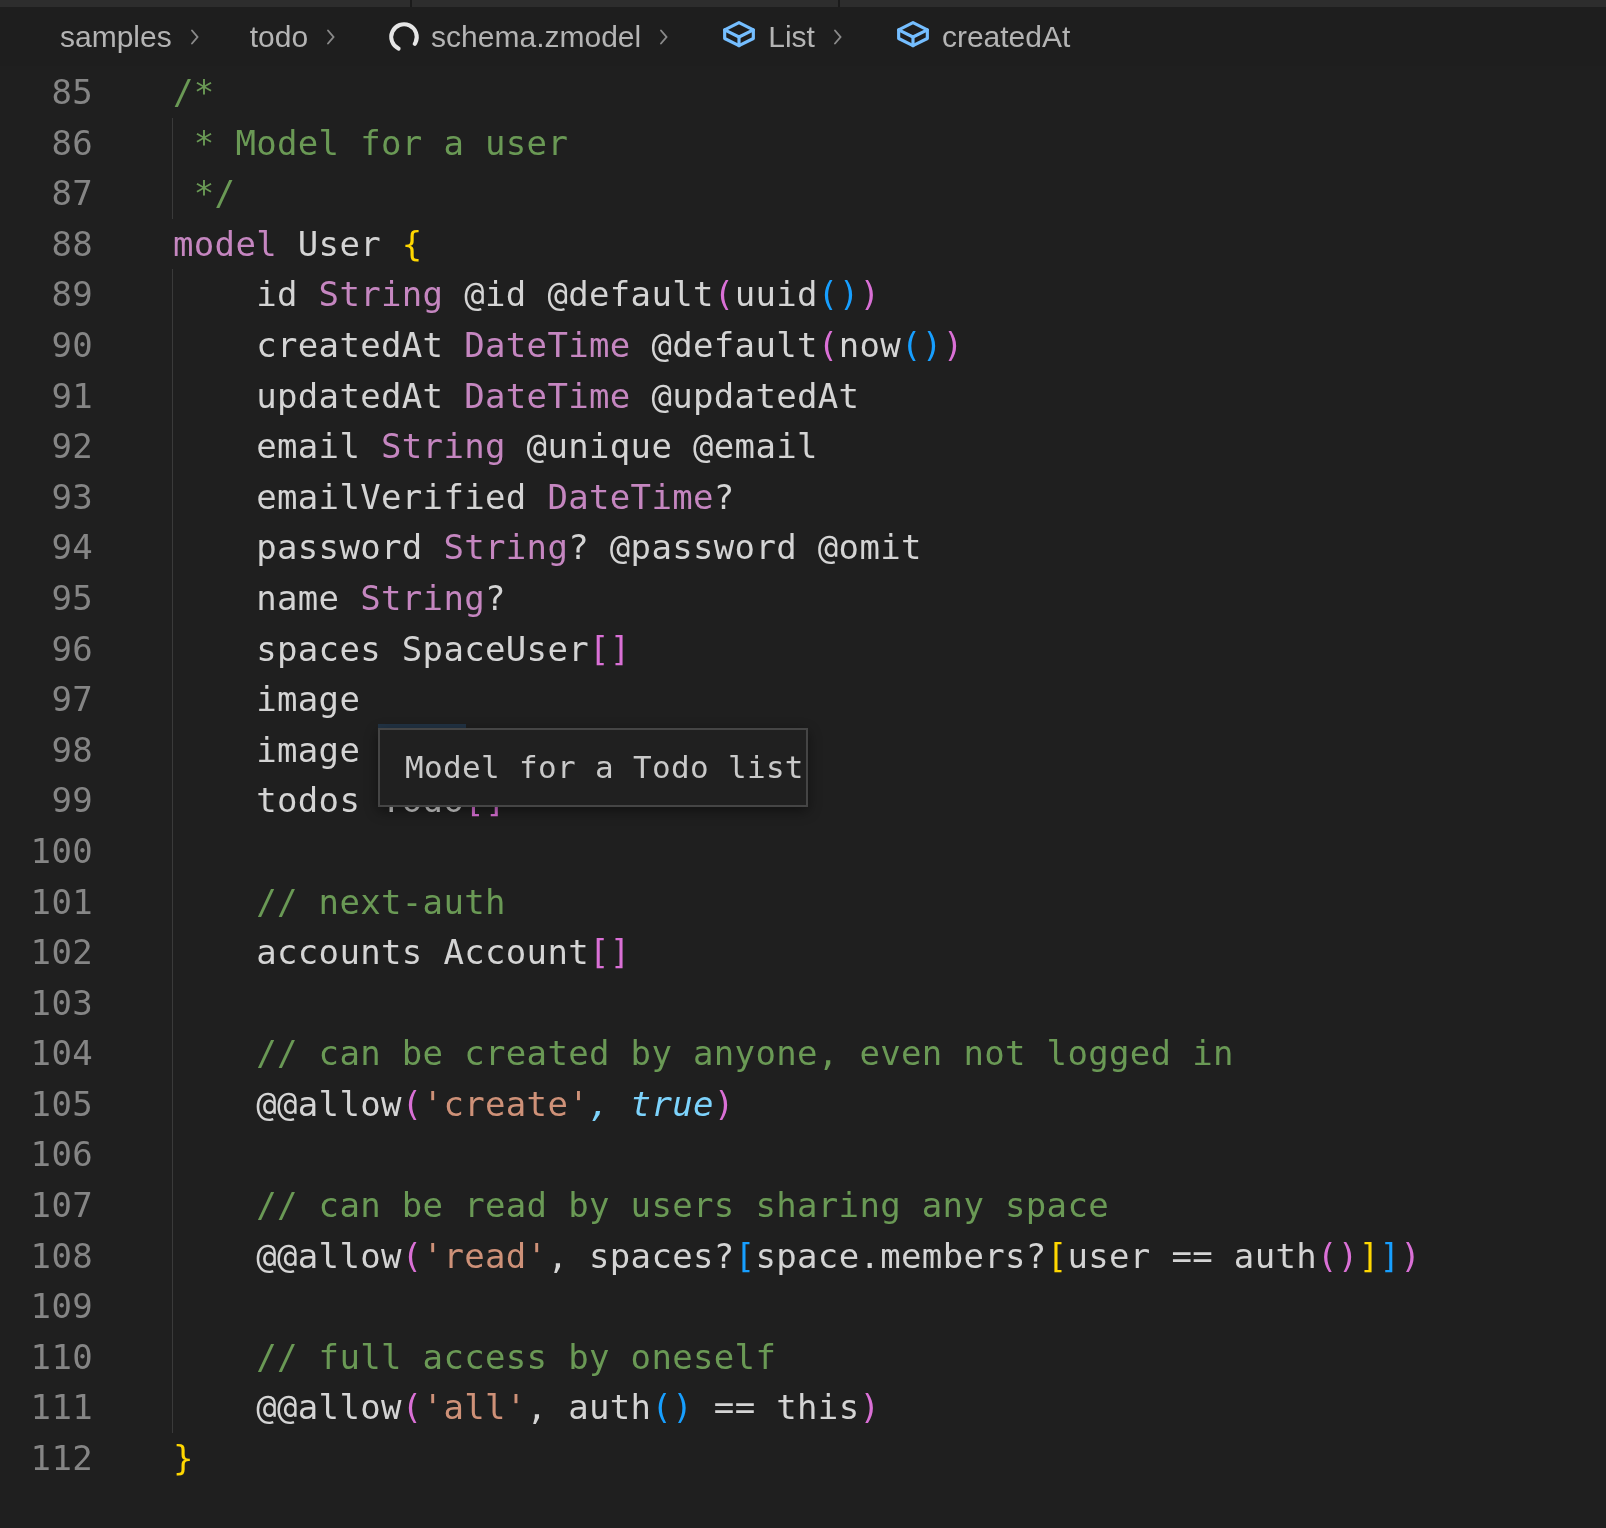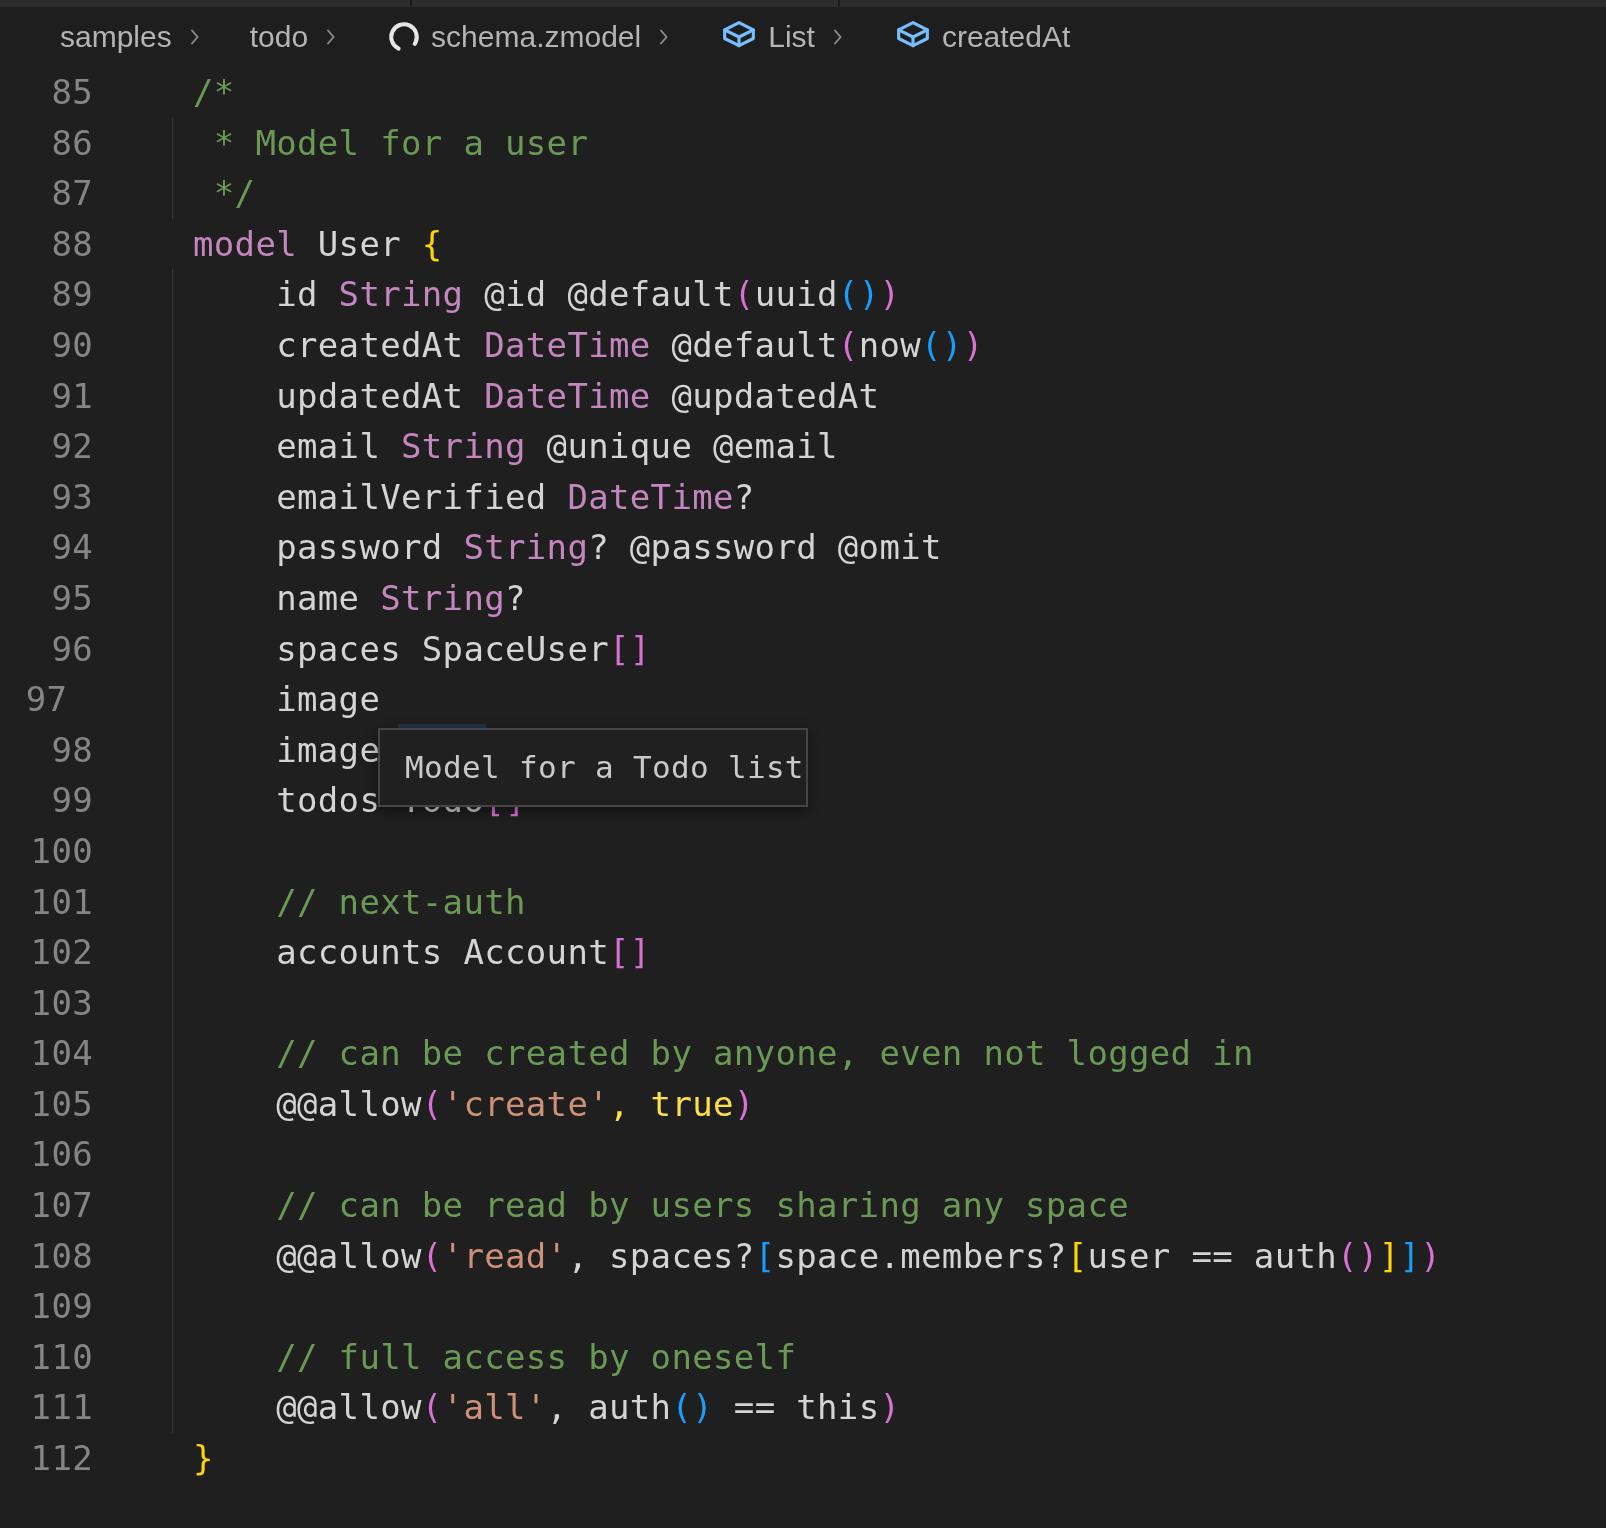--- a/index.html
+++ b/index.html
@@ -14,21 +14,21 @@
        font-size:30px;white-space:nowrap;}
   .crumb{display:inline-flex;align-items:center;gap:9px;cursor:pointer;margin-left:32px;}
   .crumb-sep{display:inline-flex;align-items:center;margin:0 11px;}
   .bc-shadow{position:absolute;top:66px;left:0;width:1606px;height:18px;
        background:linear-gradient(to bottom, rgba(0,0,0,0.5), rgba(0,0,0,0));pointer-events:none;}
   
   .editor{position:absolute;top:66px;left:0;width:1606px;height:1462px;
        font-family:"DejaVu Sans Mono", monospace;font-size:34px;line-height:50.6px;
        letter-spacing:0.33px;}
   .code-lines{position:absolute;top:1px;left:0;width:100%;}
-  .line{display:flex;height:50.6px;white-space:pre;gap:20px;}
+  .line{display:flex;height:50.6px;white-space:pre;}
   .ln{flex:none;width:93px;text-align:right;user-select:none;}
   .lt{margin-left:80px;position:relative;}
   .guide{position:absolute;left:172px;width:1px;pointer-events:none;}
   .wordhl{position:relative;}
   .wordhl::before{content:'';position:absolute;left:-3px;right:-2px;top:-6px;bottom:-7px;z-index:-1;}
   .line .lt{z-index:0;}
   
   .tooltip{position:absolute;left:378px;top:662px;width:430px;height:79px;box-sizing:border-box;
        background:#202020;border:2px solid #454545;display:flex;align-items:center;
        padding-left:25px;font-size:31px;box-shadow:0 4px 12px rgba(0,0,0,0.45);z-index:5;}
@@ -109,29 +109,29 @@
       <div class="line"><span class="ln" style="color: rgb(133, 133, 133);">87</span><span class="lt"><span style="color: rgb(106, 153, 85);"> */</span></span></div>
       <div class="line"><span class="ln" style="color: rgb(133, 133, 133);">88</span><span class="lt"><span style="color: rgb(197, 134, 192);">model</span><span style="color: rgb(212, 212, 212);"> User </span><span style="color: rgb(255, 215, 0);">{</span></span></div>
       <div class="line"><span class="ln" style="color: rgb(133, 133, 133);">89</span><span class="lt"><span style="color: rgb(212, 212, 212);">    id </span><span style="color: rgb(197, 134, 192);">String</span><span style="color: rgb(212, 212, 212);"> @id @default</span><span style="color: rgb(218, 112, 214);">(</span><span style="color: rgb(212, 212, 212);">uuid</span><span style="color: rgb(23, 159, 255);">()</span><span style="color: rgb(218, 112, 214);">)</span></span></div>
       <div class="line"><span class="ln" style="color: rgb(133, 133, 133);">90</span><span class="lt"><span style="color: rgb(212, 212, 212);">    createdAt </span><span style="color: rgb(197, 134, 192);">DateTime</span><span style="color: rgb(212, 212, 212);"> @default</span><span style="color: rgb(218, 112, 214);">(</span><span style="color: rgb(212, 212, 212);">now</span><span style="color: rgb(23, 159, 255);">()</span><span style="color: rgb(218, 112, 214);">)</span></span></div>
       <div class="line"><span class="ln" style="color: rgb(133, 133, 133);">91</span><span class="lt"><span style="color: rgb(212, 212, 212);">    updatedAt </span><span style="color: rgb(197, 134, 192);">DateTime</span><span style="color: rgb(212, 212, 212);"> @updatedAt</span></span></div>
       <div class="line"><span class="ln" style="color: rgb(133, 133, 133);">92</span><span class="lt"><span style="color: rgb(212, 212, 212);">    email </span><span style="color: rgb(197, 134, 192);">String</span><span style="color: rgb(212, 212, 212);"> @unique @email</span></span></div>
       <div class="line"><span class="ln" style="color: rgb(133, 133, 133);">93</span><span class="lt"><span style="color: rgb(212, 212, 212);">    emailVerified </span><span style="color: rgb(197, 134, 192);">DateTime</span><span style="color: rgb(212, 212, 212);">?</span></span></div>
       <div class="line"><span class="ln" style="color: rgb(133, 133, 133);">94</span><span class="lt"><span style="color: rgb(212, 212, 212);">    password </span><span style="color: rgb(197, 134, 192);">String</span><span style="color: rgb(212, 212, 212);">? @password @omit</span></span></div>
       <div class="line"><span class="ln" style="color: rgb(133, 133, 133);">95</span><span class="lt"><span style="color: rgb(212, 212, 212);">    name </span><span style="color: rgb(197, 134, 192);">String</span><span style="color: rgb(212, 212, 212);">?</span></span></div>
       <div class="line"><span class="ln" style="color: rgb(133, 133, 133);">96</span><span class="lt"><span style="color: rgb(212, 212, 212);">    spaces SpaceUser</span><span style="color: rgb(218, 112, 214);">[]</span></span></div>
-      <div class="line"><span class="ln" style="color: rgb(133, 133, 133); text-align: center;">97</span><span class="lt"><span style="color: rgb(212, 212, 212);">    image</span></span></div>
+      <div class="line"><span class="ln" style="color: rgb(133, 133, 133);">97</span><span class="lt"><span style="color: rgb(212, 212, 212);">    image</span></span></div>
       <div class="line"><span class="ln" style="color: rgb(133, 133, 133);">98</span><span class="lt"><span style="color: rgb(212, 212, 212);">    image </span><span class="wordhl" style="color: rgb(212, 212, 212); --whl: rgba(38,79,120,0.42);">List</span><span style="color: rgb(218, 112, 214);">[]</span></span></div>
       <div class="line"><span class="ln" style="color: rgb(133, 133, 133);">99</span><span class="lt"><span style="color: rgb(212, 212, 212);">    todos Todo</span><span style="color: rgb(218, 112, 214);">[]</span></span></div>
       <div class="line"><span class="ln" style="color: rgb(133, 133, 133);">100</span><span class="lt"></span></div>
       <div class="line"><span class="ln" style="color: rgb(133, 133, 133);">101</span><span class="lt"><span style="color: rgb(106, 153, 85);">    // next-auth</span></span></div>
       <div class="line"><span class="ln" style="color: rgb(133, 133, 133);">102</span><span class="lt"><span style="color: rgb(212, 212, 212);">    accounts Account</span><span style="color: rgb(218, 112, 214);">[]</span></span></div>
       <div class="line"><span class="ln" style="color: rgb(133, 133, 133);">103</span><span class="lt"></span></div>
       <div class="line"><span class="ln" style="color: rgb(133, 133, 133);">104</span><span class="lt"><span style="color: rgb(106, 153, 85);">    // can be created by anyone, even not logged in</span></span></div>
-      <div class="line"><span class="ln" style="color: rgb(133, 133, 133);">105</span><span class="lt"><span style="color: rgb(212, 212, 212);">    @@allow</span><span style="color: rgb(218, 112, 214);">(</span><span style="color: rgb(206, 145, 120);">'create'</span><span style="color: #fde047;">, true</span><span style="color: rgb(218, 112, 214);">)</span></span></div>
+      <div class="line"><span class="ln" style="color: rgb(133, 133, 133);">105</span><span class="lt"><span style="color: rgb(212, 212, 212);">    @@allow</span><span style="color: rgb(218, 112, 214);">(</span><span style="color: rgb(206, 145, 120);">'create'</span><span style="color: #7dd3fc; font-style: italic;">, true</span><span style="color: rgb(218, 112, 214);">)</span></span></div>
       <div class="line"><span class="ln" style="color: rgb(133, 133, 133);">106</span><span class="lt"></span></div>
       <div class="line"><span class="ln" style="color: rgb(133, 133, 133);">107</span><span class="lt"><span style="color: rgb(106, 153, 85);">    // can be read by users sharing any space</span></span></div>
       <div class="line"><span class="ln" style="color: rgb(133, 133, 133);">108</span><span class="lt"><span style="color: rgb(212, 212, 212);">    @@allow</span><span style="color: rgb(218, 112, 214);">(</span><span style="color: rgb(206, 145, 120);">'read'</span><span style="color: rgb(212, 212, 212);">, spaces?</span><span style="color: rgb(23, 159, 255);">[</span><span style="color: rgb(212, 212, 212);">space.members?</span><span style="color: rgb(255, 215, 0);">[</span><span style="color: rgb(212, 212, 212);">user == auth</span><span style="color: rgb(218, 112, 214);">()</span><span style="color: rgb(255, 215, 0);">]</span><span style="color: rgb(23, 159, 255);">]</span><span style="color: rgb(218, 112, 214);">)</span></span></div>
       <div class="line"><span class="ln" style="color: rgb(133, 133, 133);">109</span><span class="lt"></span></div>
       <div class="line"><span class="ln" style="color: rgb(133, 133, 133);">110</span><span class="lt"><span style="color: rgb(106, 153, 85);">    // full access by oneself</span></span></div>
       <div class="line"><span class="ln" style="color: rgb(133, 133, 133);">111</span><span class="lt"><span style="color: rgb(212, 212, 212);">    @@allow</span><span style="color: rgb(218, 112, 214);">(</span><span style="color: rgb(206, 145, 120);">'all'</span><span style="color: rgb(212, 212, 212);">, auth</span><span style="color: rgb(23, 159, 255);">()</span><span style="color: rgb(212, 212, 212);"> == this</span><span style="color: rgb(218, 112, 214);">)</span></span></div>
       <div class="line"><span class="ln" style="color: rgb(133, 133, 133);">112</span><span class="lt"><span style="color: rgb(255, 215, 0);">}</span></span></div>
     </div>
   <div class="tooltip">
     <span style="color: rgb(201, 201, 201);">Model for a Todo list</span>

